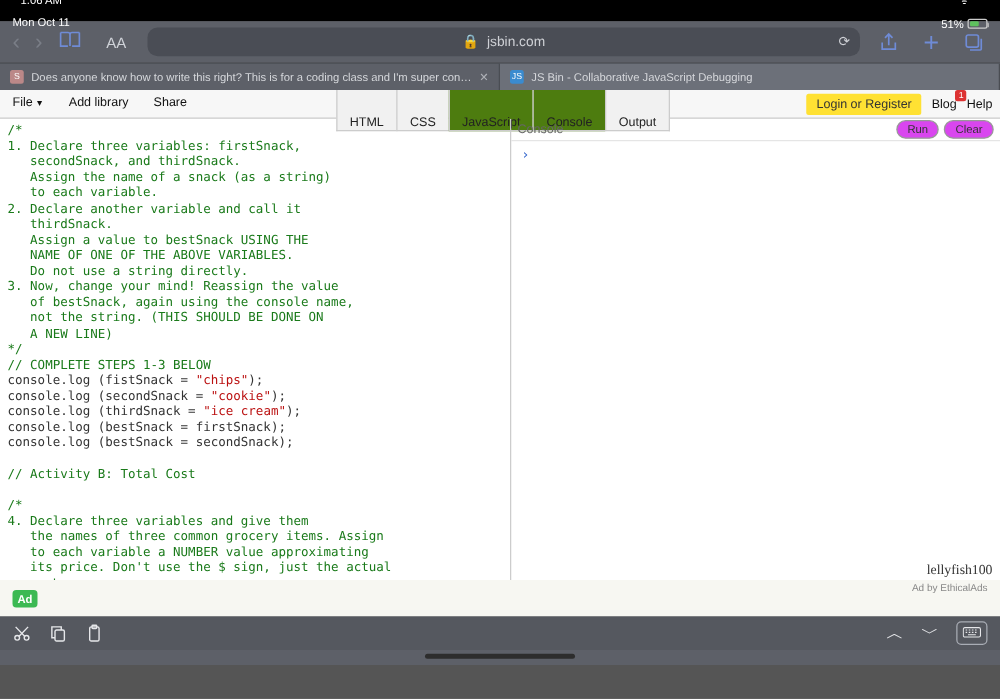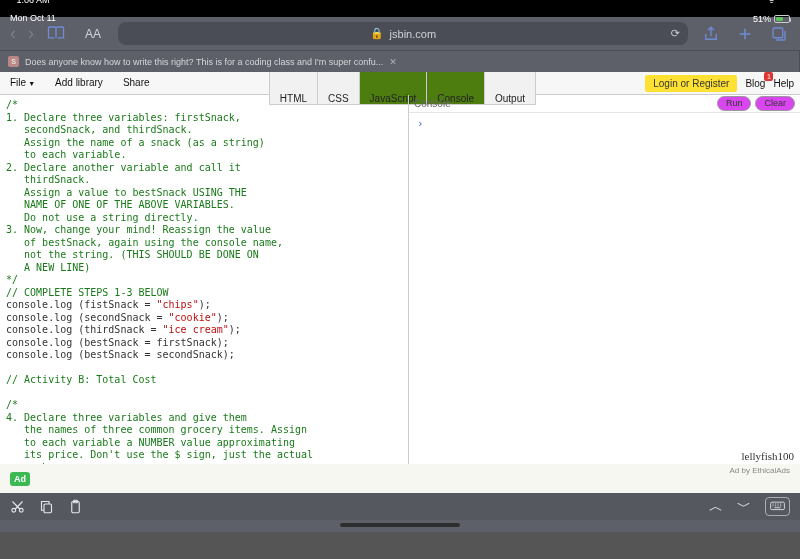--- a/index.html
+++ b/index.html
@@ -130,20 +130,24 @@
         <path d="M8 20h11a1 1 0 0 0 1-1V8"></path>
       </svg>
   </span>
 </div>
 
 <div class="tabstrip">
   <div class="browser-tab">
     <span class="favicon">S</span>
     <span class="txt">Does anyone know how to write this right? This is for a coding class and I'm super confu...</span>
     <span class="close-x">✕</span>
+  </div>
+  <div class="browser-tab active">
+    <span class="favicon">JS</span>
+    <span class="txt">JS Bin - Collaborative JavaScript Debugging</span>
   </div>
 </div>
 
 <div class="jsbin">
   <div class="jsbin-toolbar">
     <div class="tb-left">
       <span class="item"><span>File</span><span class="caret">▼</span></span>
       <span class="item">Add library</span>
       <span class="item">Share</span>
     </div>

